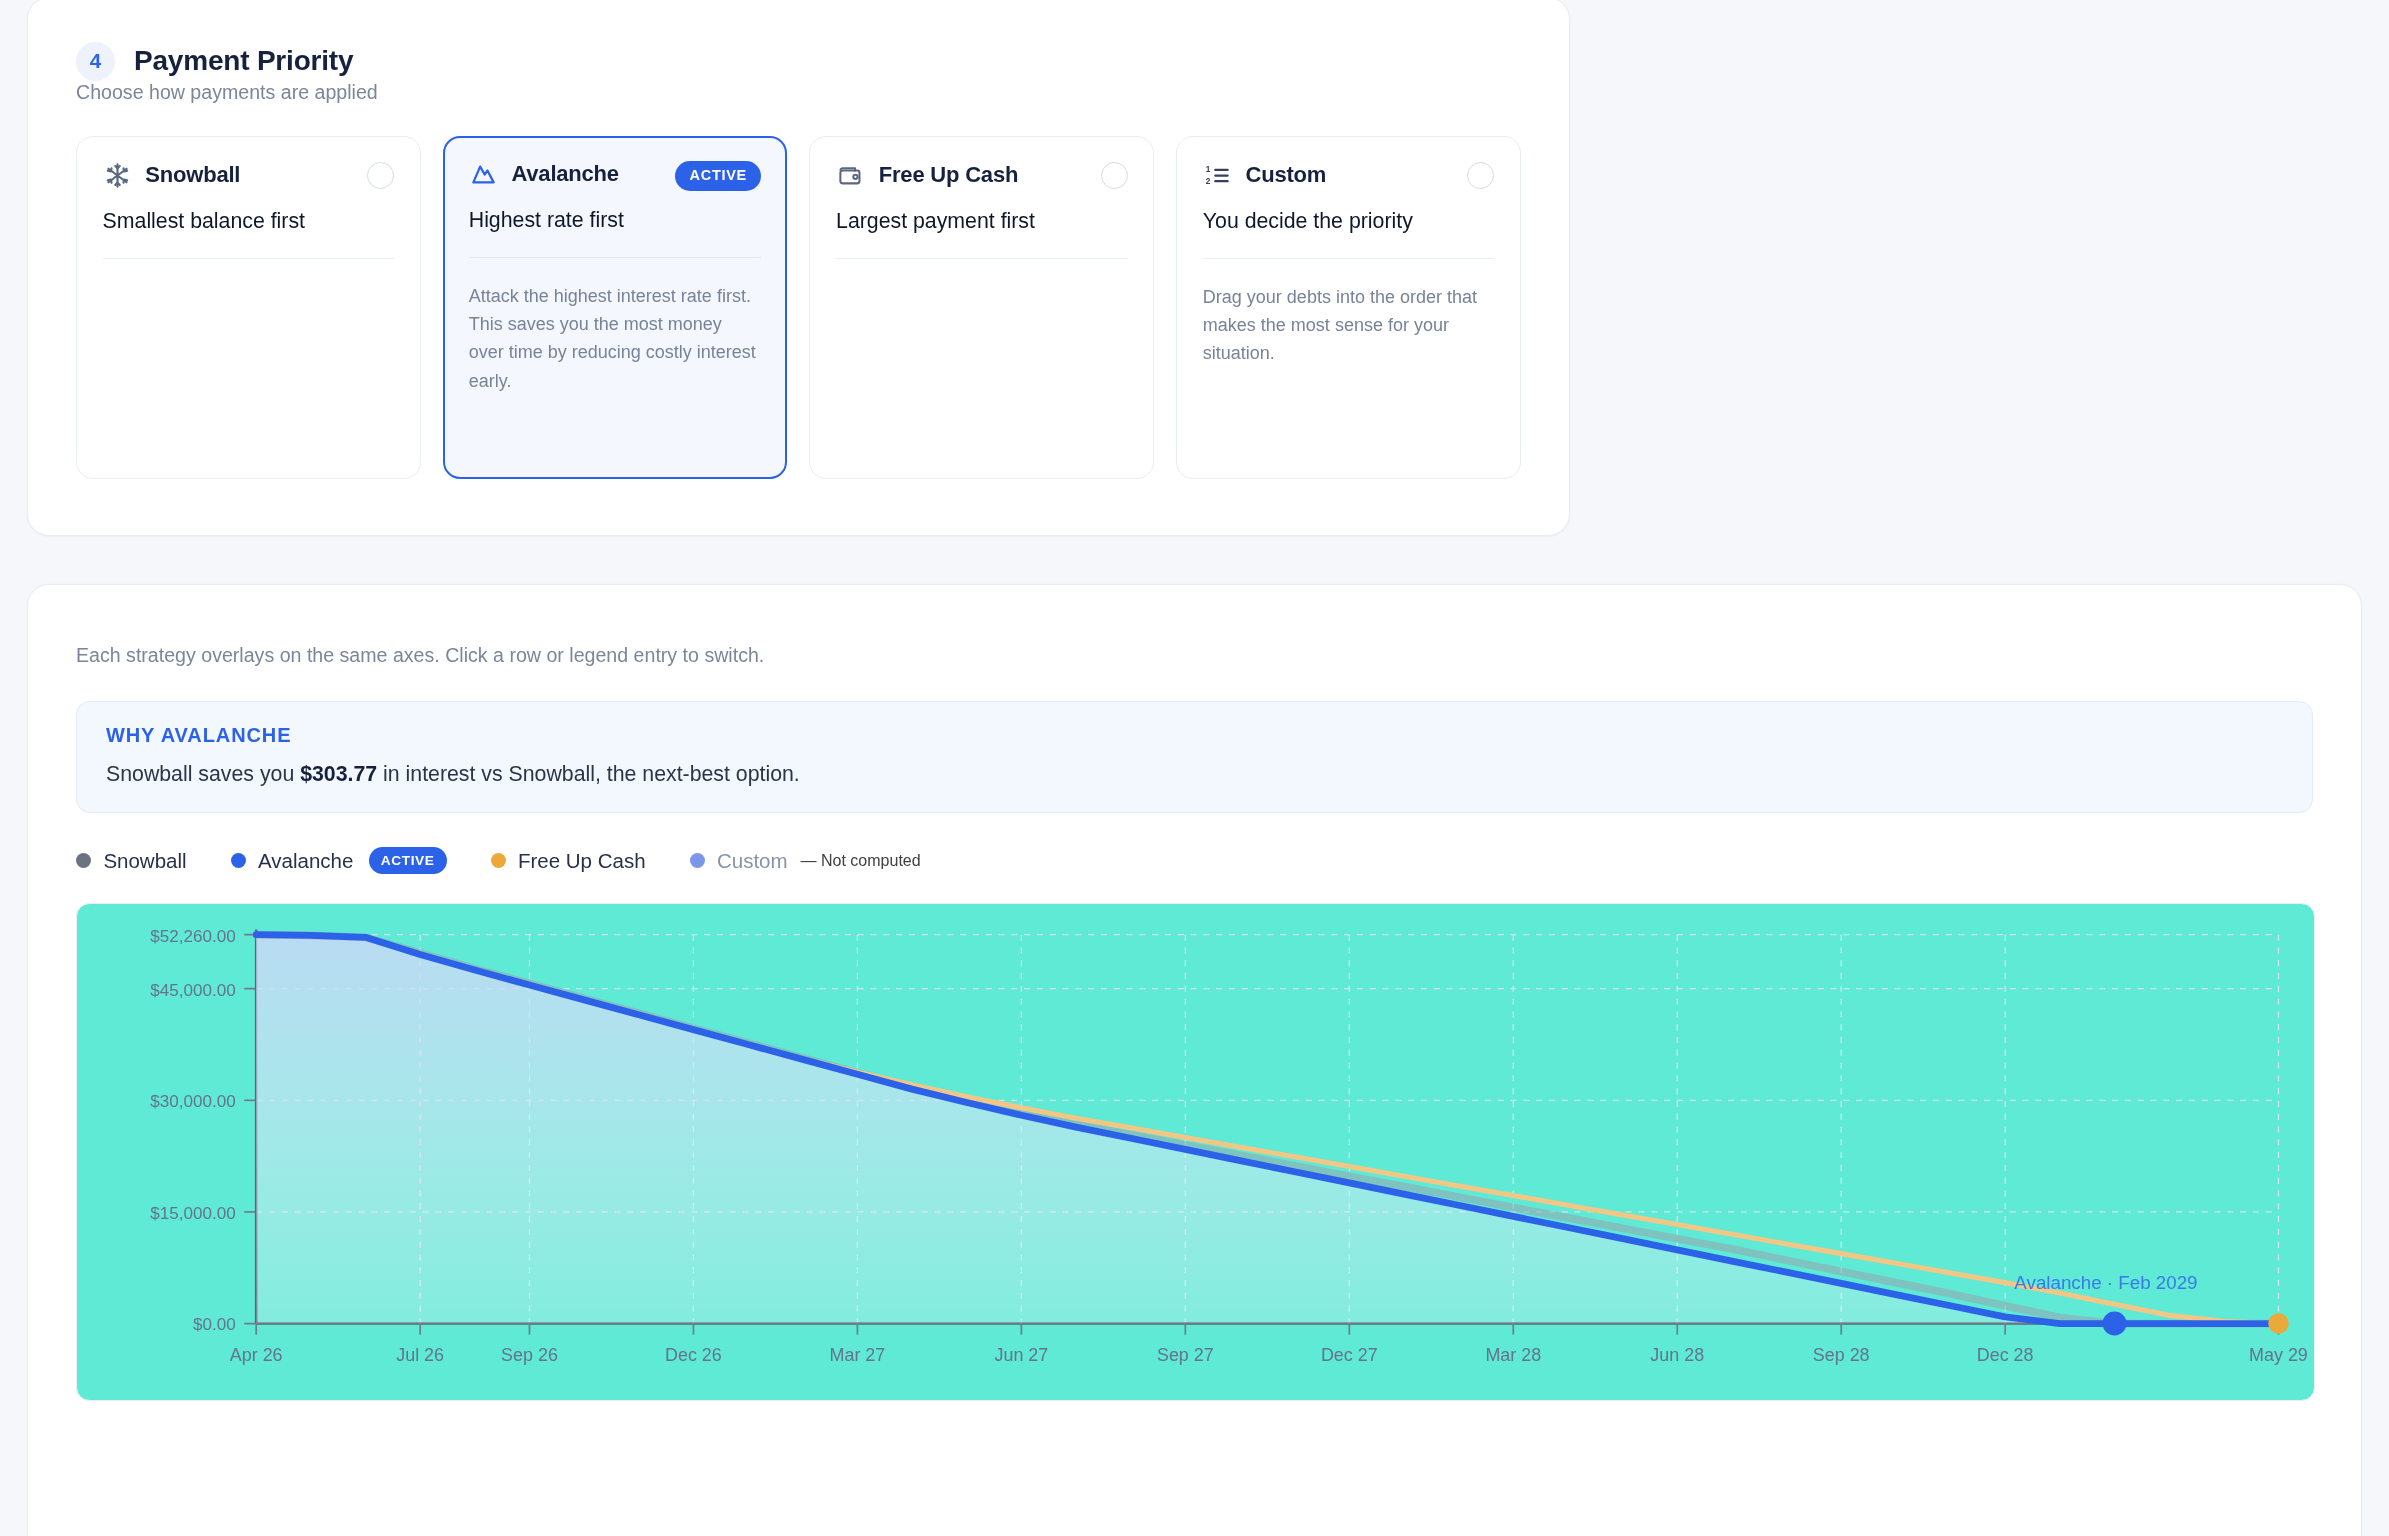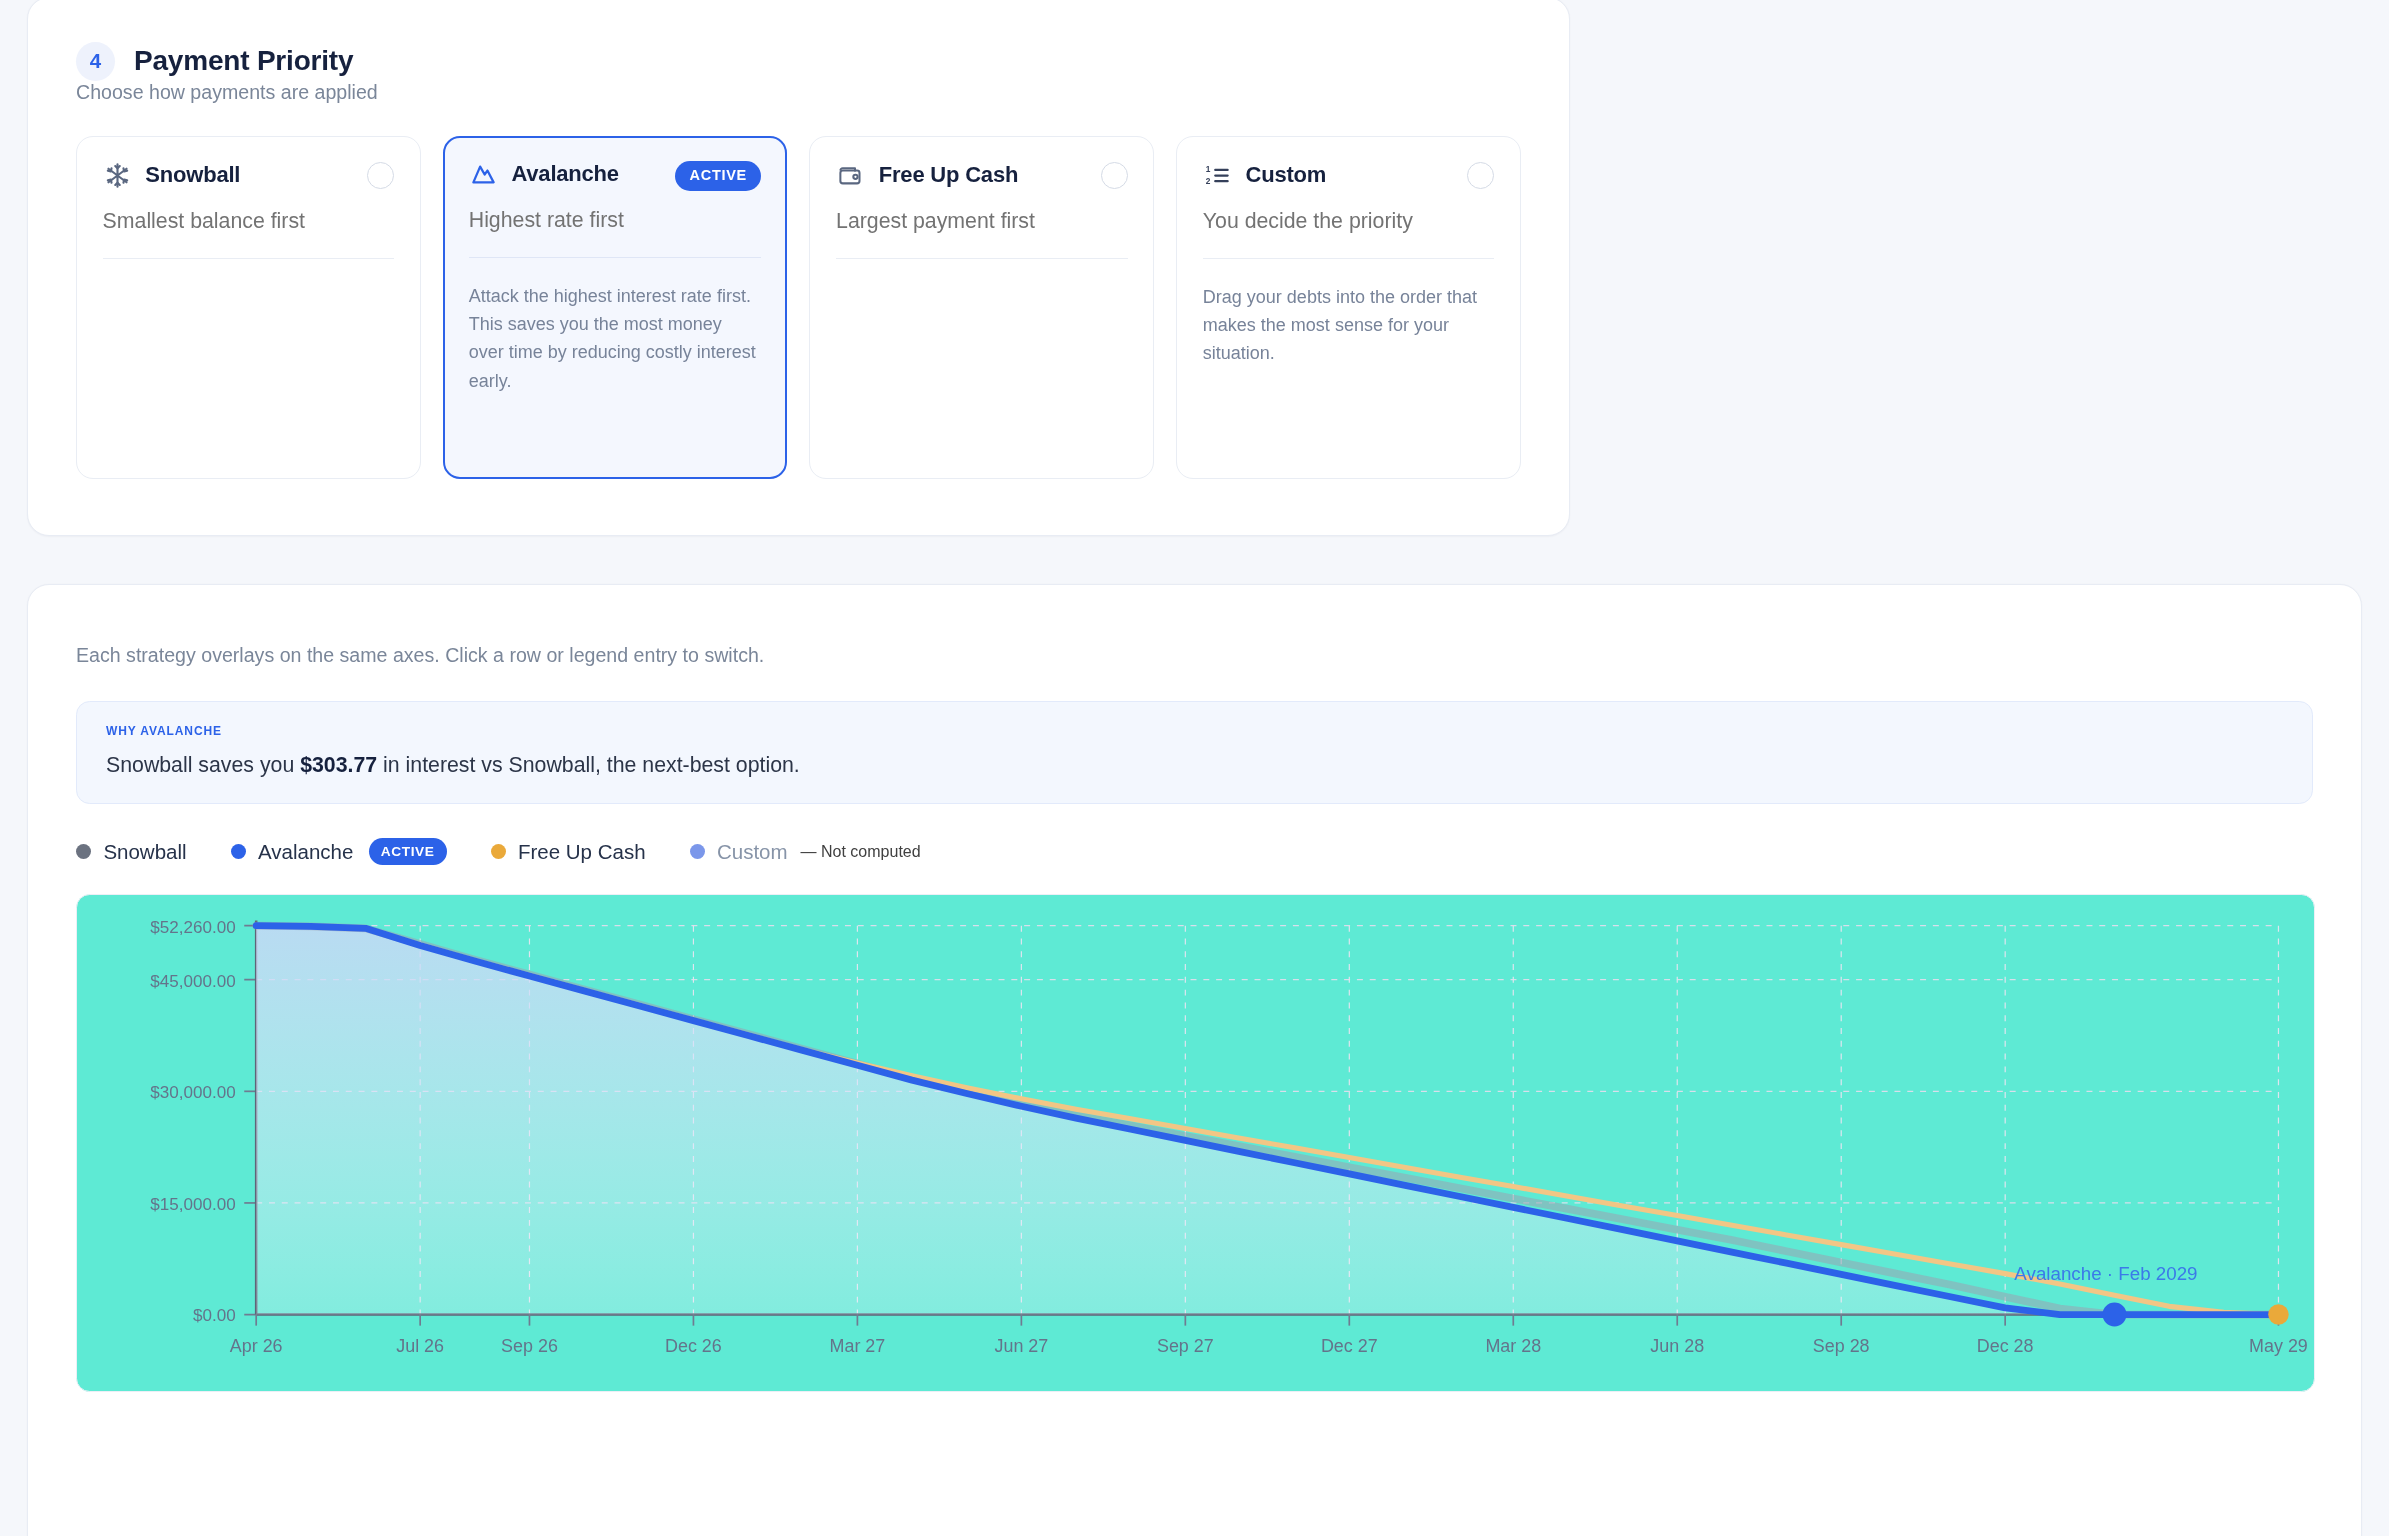--- a/index.html
+++ b/index.html
@@ -57,21 +57,21 @@
     position: absolute; right: 25.6px; top: 25.6px;
     width: 27px; height: 27px; border-radius: 50%;
     border: 1.7px solid #d5dbe6; background: #fff;
   }
   .badge-active {
     position: absolute; right: 24px; top: 23px;
     background: #2c62e8; color: #fff;
     font-size: 14.5px; font-weight: bold; letter-spacing: 0.7px;
     padding: 6.8px 14.5px 7.7px 14.5px; border-radius: 853px;
   }
-  .scard-tag { margin-top: 19px; font-size: 21.3px; color: #737373; }
+  .scard-tag { margin-top: 19px; font-size: 21.3px; color: #0f172a; }
   .scard-rule { margin-top: 24px; border-top: 0.9px solid #e9edf4; }
   .scard.active .scard-rule { border-top-color: #dfe6f6; }
   .scard-desc { margin-top: 24px; font-size: 18px; line-height: 1.58; color: #778399; }
 
   
   .panel-compare {
     position: absolute;
     left: 27px; top: 584px;
     width: 2335px; height: 990px;
     background: #ffffff;
@@ -84,21 +84,21 @@
   .cmp-sub { margin-top: 20.5px; font-size: 19.6px; color: #7a8699; }
 
   .why-box {
     margin-top: 34px;
     background: #f3f7fe;
     border: 0.9px solid #e2eafb;
     border-radius: 13.7px;
     padding: 22px 29px 25.6px 29px;
   }
   .why-label {
-    font-size: 12px; font-weight: bold; color: #2c62e8;
+    font-size: 20px; font-weight: bold; color: #2c62e8;
     letter-spacing: 0.9px;
   }
   .why-text { margin-top: 15.4px; font-size: 21.3px; color: #2c3548; }
   .why-text b { font-weight: bold; color: #16213e; }
 
   .legend { display: flex; align-items: center; gap: 0; margin-top: 34px; }
   .leg { display: flex; align-items: center; gap: 12px; margin-right: 44px; }
   .leg-dot { width: 15.4px; height: 15.4px; border-radius: 50%; flex: none; }
   .leg-label { font-size: 20.5px; color: #26324a; }
   .leg.muted .leg-label { color: #8794a8; }

